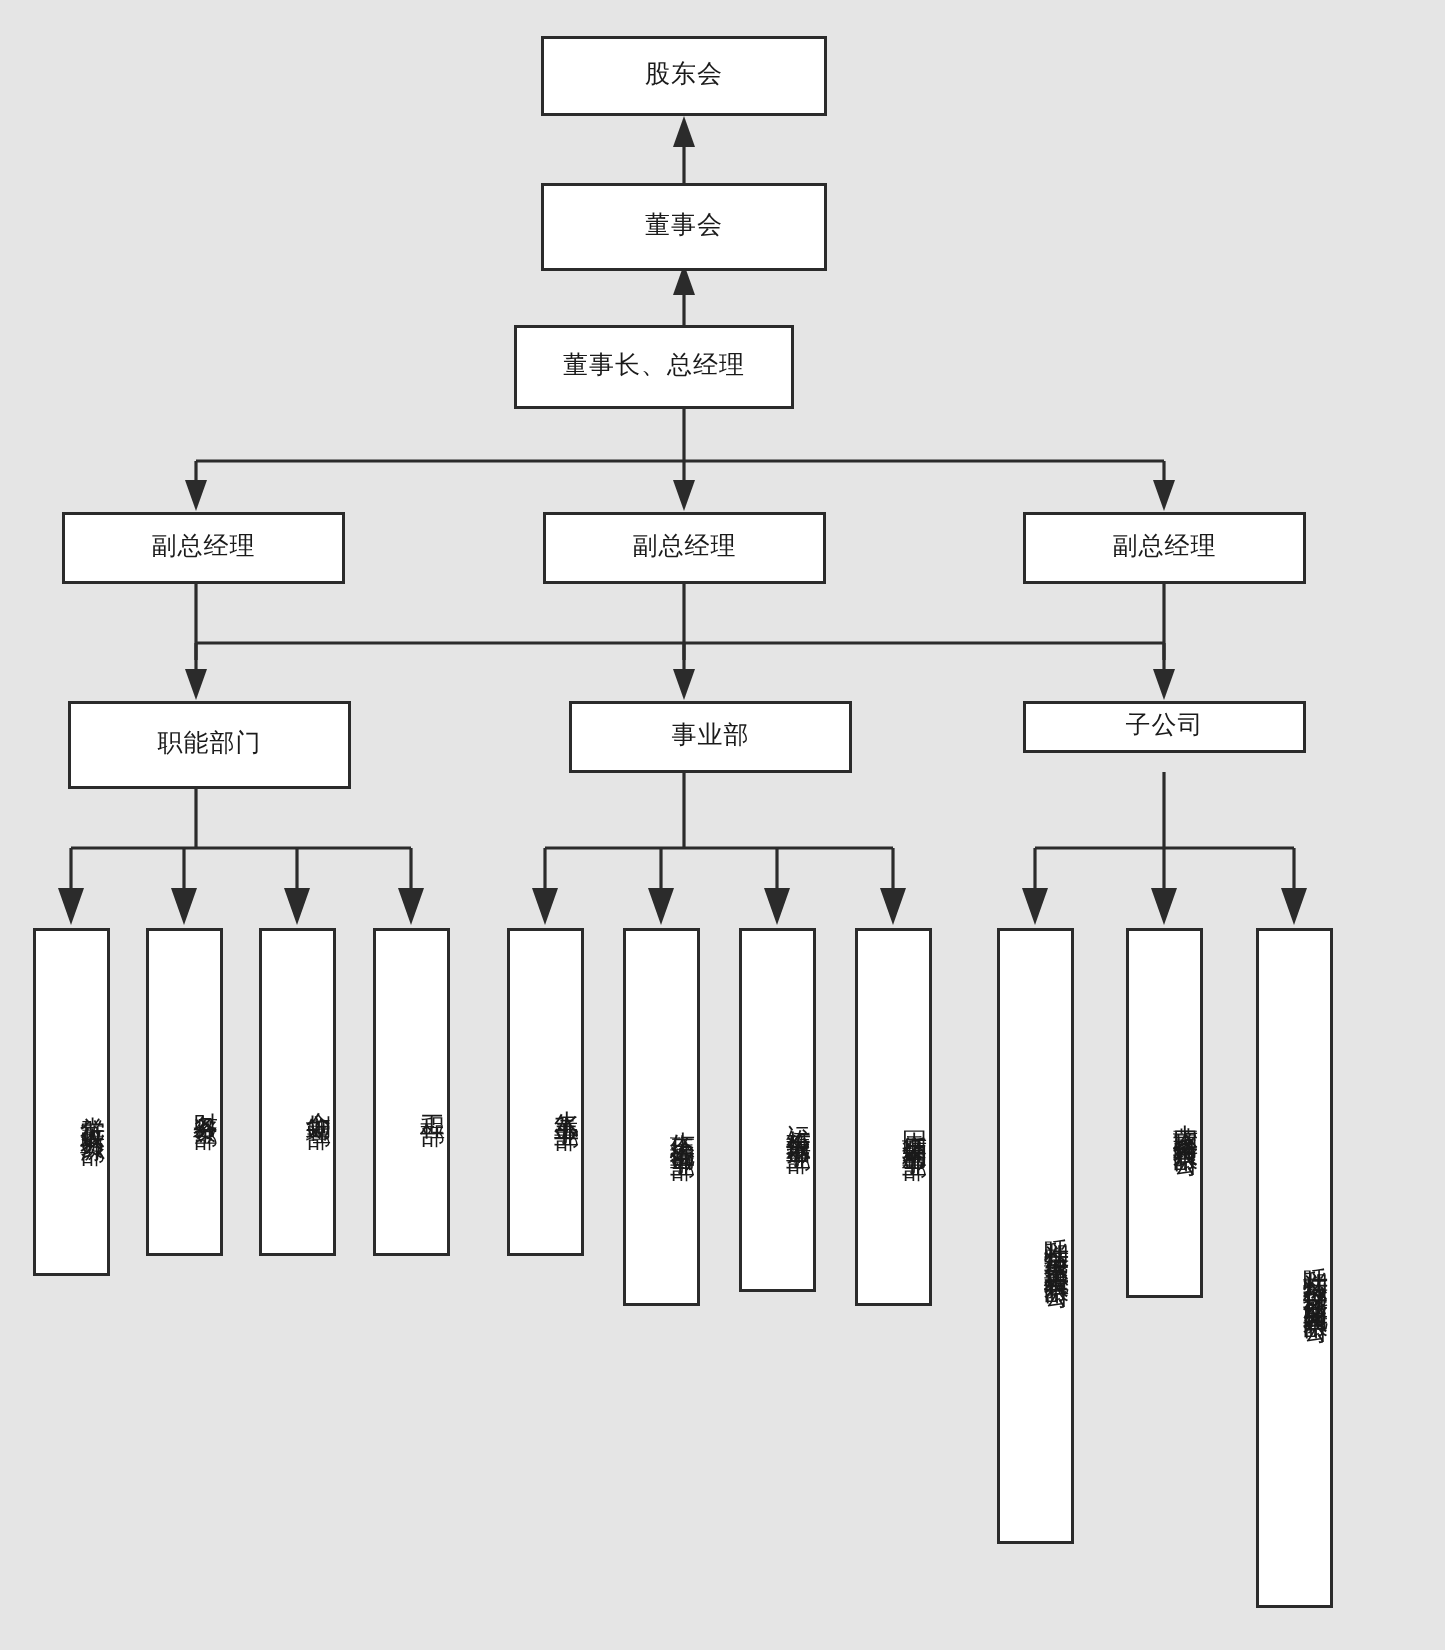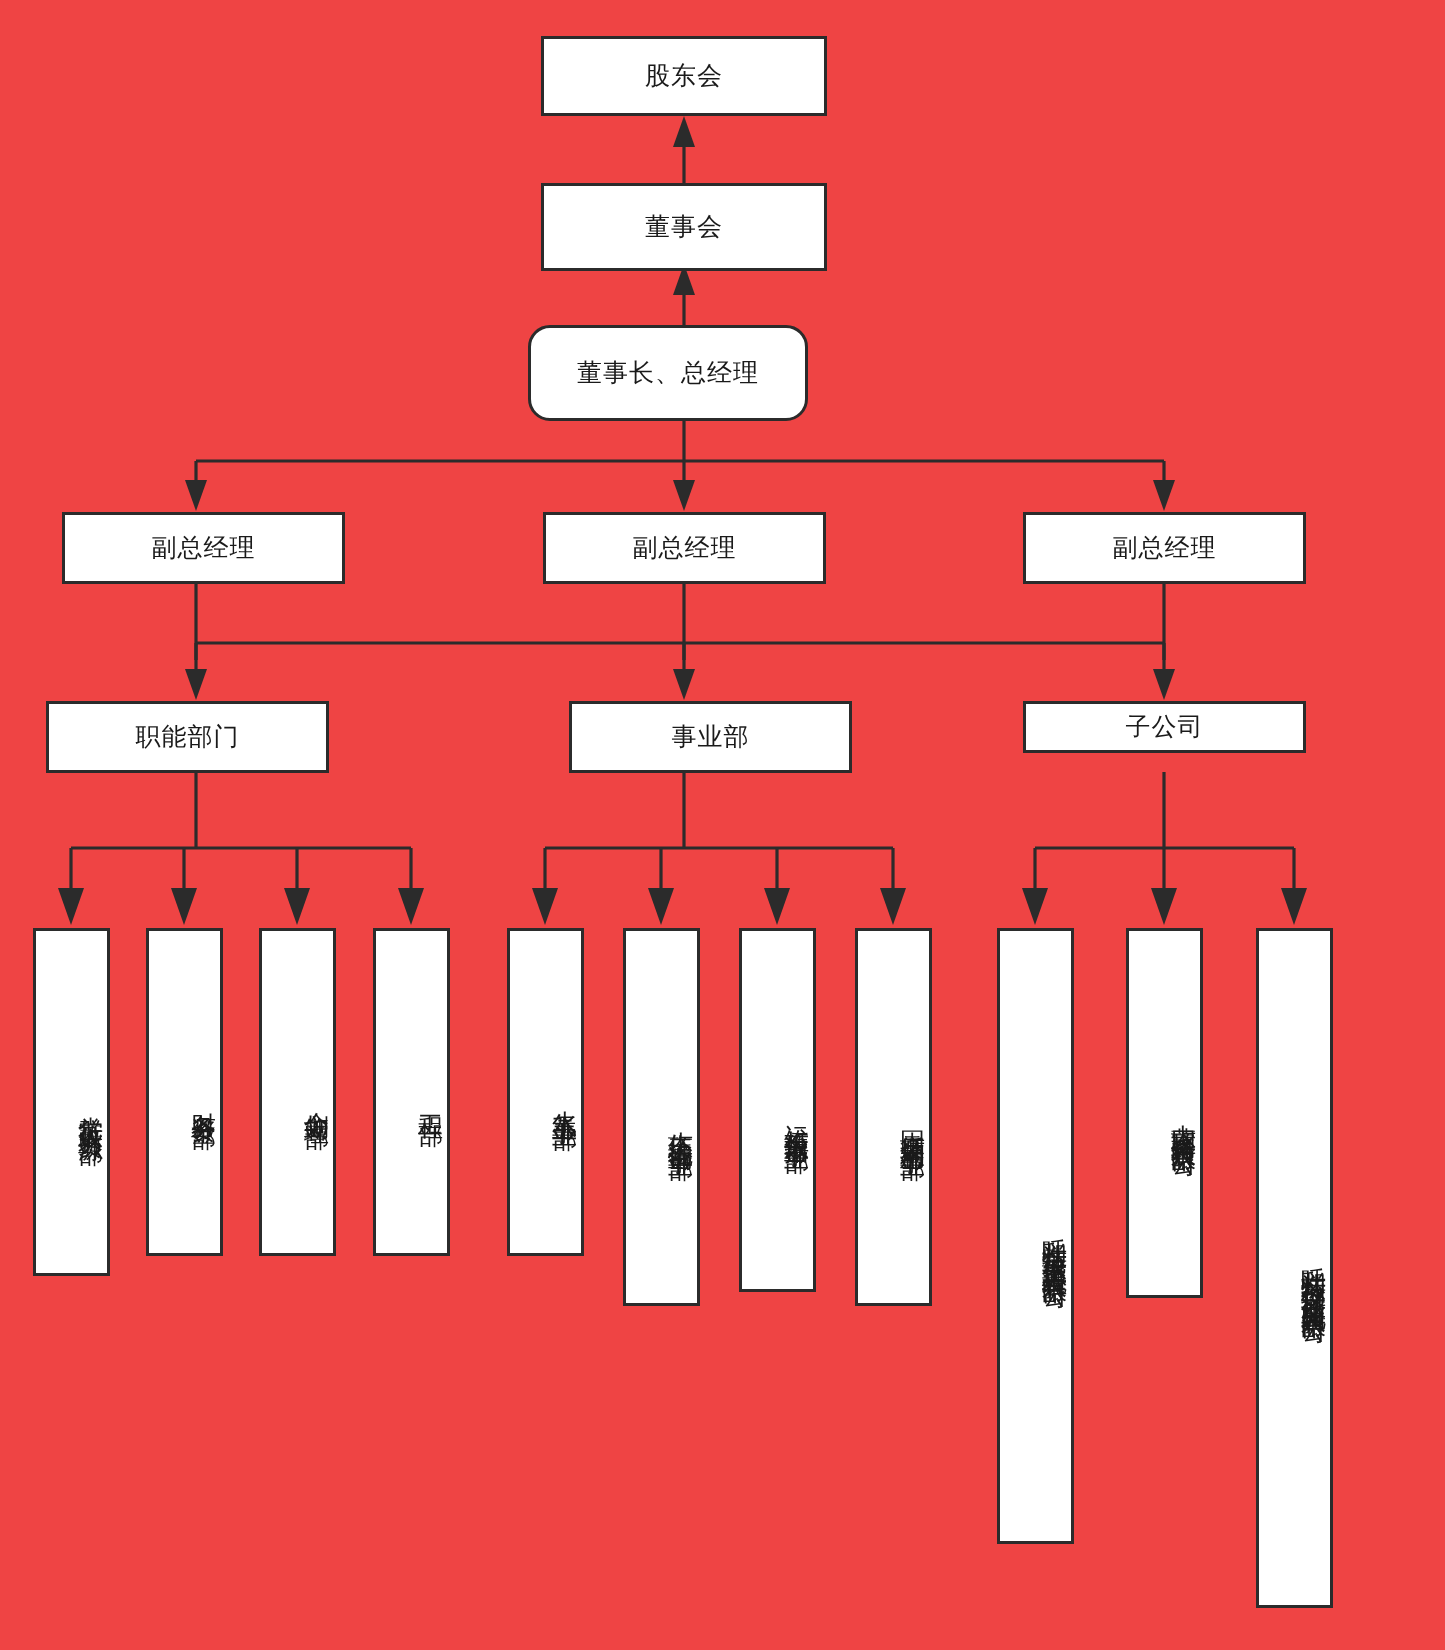--- a/index.html
+++ b/index.html
@@ -4,22 +4,22 @@
 <style>
   html, body {
     margin: 0;
     padding: 0;
     background: #ffffff;
   }
   #org-root {
     position: relative;
     width: 1445px;
     height: 1650px;
-    background: #ef4444;
-    font-family: Liberation Serif, serif;
+    background: #e5e5e5;
+    font-family: Liberation Mono, monospace;
     overflow: hidden;
   }
   .node {
     position: absolute;
     box-sizing: border-box;
     border: 3px solid #2b2b2b;
     background: #ffffff;
     display: flex;
     align-items: center;
     justify-content: center;
@@ -128,35 +128,35 @@
   </svg>
 
   <div class="node horiz" style="left:541px; top:36px; width:286px; height:80px;">
     <span class="label">股东会</span>
   </div>
 
   <div class="node horiz" style="left:541px; top:183px; width:286px; height:88px;">
     <span class="label">董事会</span>
   </div>
 
-  <div class="node horiz" style="left:528px; top:325px; width:280px; height:96px;border-radius:22px;">
+  <div class="node horiz" style="left:514px; top:325px; width:280px; height:84px;">
     <span class="label">董事长、总经理</span>
   </div>
 
   <div class="node horiz" style="left:62px; top:512px; width:283px; height:72px;">
     <span class="label">副总经理</span>
   </div>
   <div class="node horiz" style="left:543px; top:512px; width:283px; height:72px;">
     <span class="label">副总经理</span>
   </div>
   <div class="node horiz" style="left:1023px; top:512px; width:283px; height:72px;">
     <span class="label">副总经理</span>
   </div>
 
-  <div class="node horiz" style="left:46px; top:701px; width:283px; height:72px;justify-content:center;">
+  <div class="node horiz" style="left:68px; top:701px; width:283px; height:88px;justify-content:center;">
     <span class="label">职能部门</span>
   </div>
   <div class="node horiz" style="left:543px; top:701px; width:283px; height:72px;margin-left:26px;">
     <span class="label">事业部</span>
   </div>
   <div class="node horiz" style="left:1023px; top:701px; width:283px; height:52px;">
     <span class="label">子公司</span>
   </div>
 
   <div class="node vert" style="left:33px; top:928px; width:77px; height:348px;">

